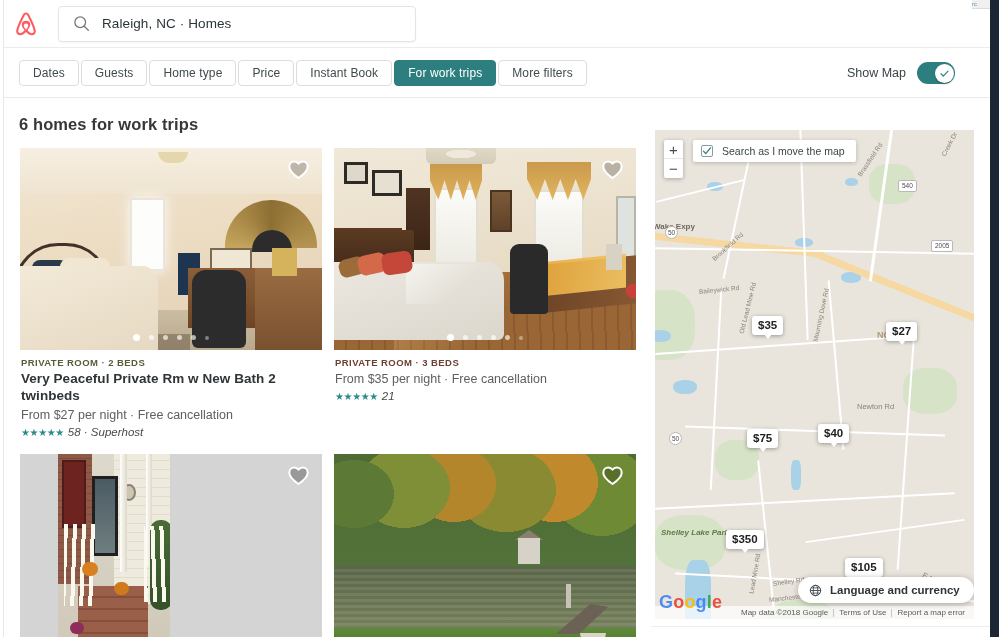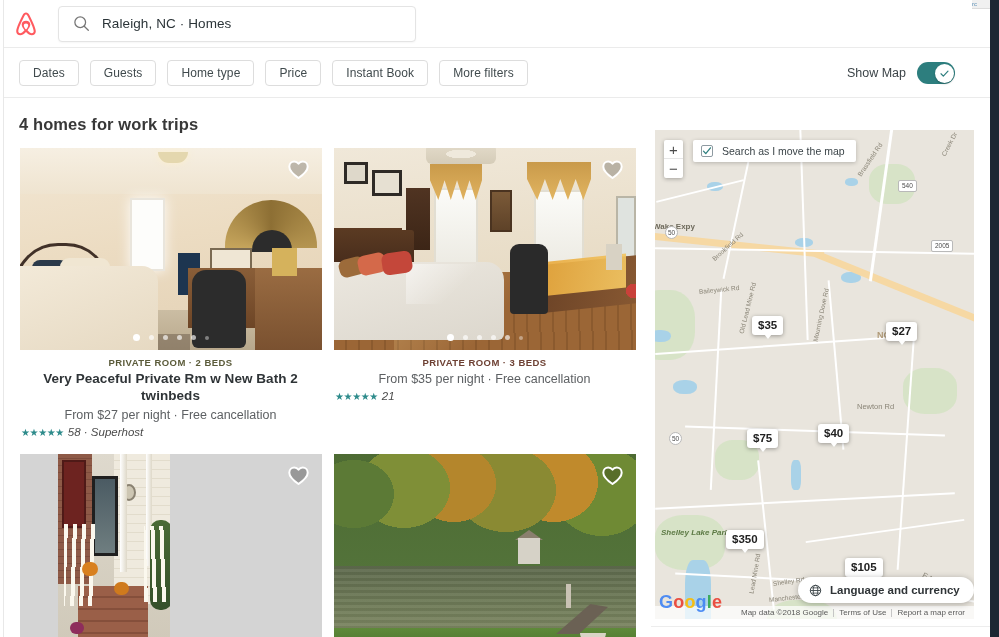--- a/index.html
+++ b/index.html
@@ -51,21 +51,21 @@
   .header-nav a {
     font-size: 12.5px; color: #3c4448; text-decoration: none; font-weight: 500; white-space:nowrap;
   }
 
   
   .filterbar {
     position: absolute; top: 49px; left: 0; width: 990px; height: 49px;
     background: #fff; display:flex; align-items:center;
     border-bottom: 1px solid #ebebeb;
   }
-  .chips { display:flex; align-items:flex-start; gap: 11px; margin-left: 19px; }
+  .chips { display:flex; align-items:flex-start; gap: 2px; margin-left: 19px; }
   .chip {
     height: 26px; padding: 0 13px; border: 1px solid #dddddd; border-radius: 4px;
     background: #fff; color: #404a4d; font-size: 12px; font-weight: 400;
     display:flex; align-items:center; white-space:nowrap; cursor:pointer;
     letter-spacing: .1px;
   }
   .chip.active {
     background: #2d7e7e; border-color: #2d7e7e; color: #ffffff; font-weight: 500;
   }
   .showmap-wrap { margin-left:auto; display:flex; align-items:center; gap:11px; margin-right: 35px; }
@@ -86,21 +86,20 @@
     display: flex; align-items: center;
   }
   .results-head h1 {
     margin-left: 19px; font-size: 16.5px; font-weight: 700; color: #383838; letter-spacing:.1px;
   }
 
   
   .listings {
     position: absolute; top: 148px; left: 0; width: 652px; height: 489px;
     overflow: hidden;
-    text-align: center;
   }
   .grid { display:flex; flex-wrap: wrap; padding-left: 20px; gap: 0 12px; }
   .card { width: 302px; margin-bottom: 0; }
   .card-img {
     position: relative; width: 302px; height: 202px; overflow:hidden;
     background:#d8d8d8;
   }
   .card-img .heart {
     position:absolute; top: 10px; right: 12px; width: 23px; height: 22px; z-index: 4;
     cursor:pointer;
@@ -328,36 +327,37 @@
 
   </div>
 
   <div class="filterbar">
     <div class="chips">
       <div class="chip">Dates</div>
       <div class="chip">Guests</div>
       <div class="chip">Home type</div>
       <div class="chip">Price</div>
       <div class="chip">Instant Book</div>
+      <div class="chip active">For work trips</div>
       <div class="chip">More filters</div>
     </div>
     <div class="showmap-wrap">
       <span class="showmap-label">Show Map</span>
       <span class="toggle">
         <span class="knob">
           <svg width="11" height="11" viewBox="0 0 12 12" aria-hidden="true">
             <polyline points="2.2,6.3 4.7,8.8 9.8,3.4" fill="none" stroke="#2d7e7e" stroke-width="1.3" stroke-linecap="round" stroke-linejoin="round"></polyline>
           </svg>
         </span>
       </span>
     </div>
   </div>
 
   <div class="results-head">
-    <h1>4 homes for work trips</h1>
+    <h1>6 homes for work trips</h1>
   </div>
 
   <div class="listings">
     <div class="grid">
 
       <div class="card">
         <div class="card-img">
           <div class="scene">
             <div class="bed1-wall"></div>
               <div class="bed1-ceil"></div>

